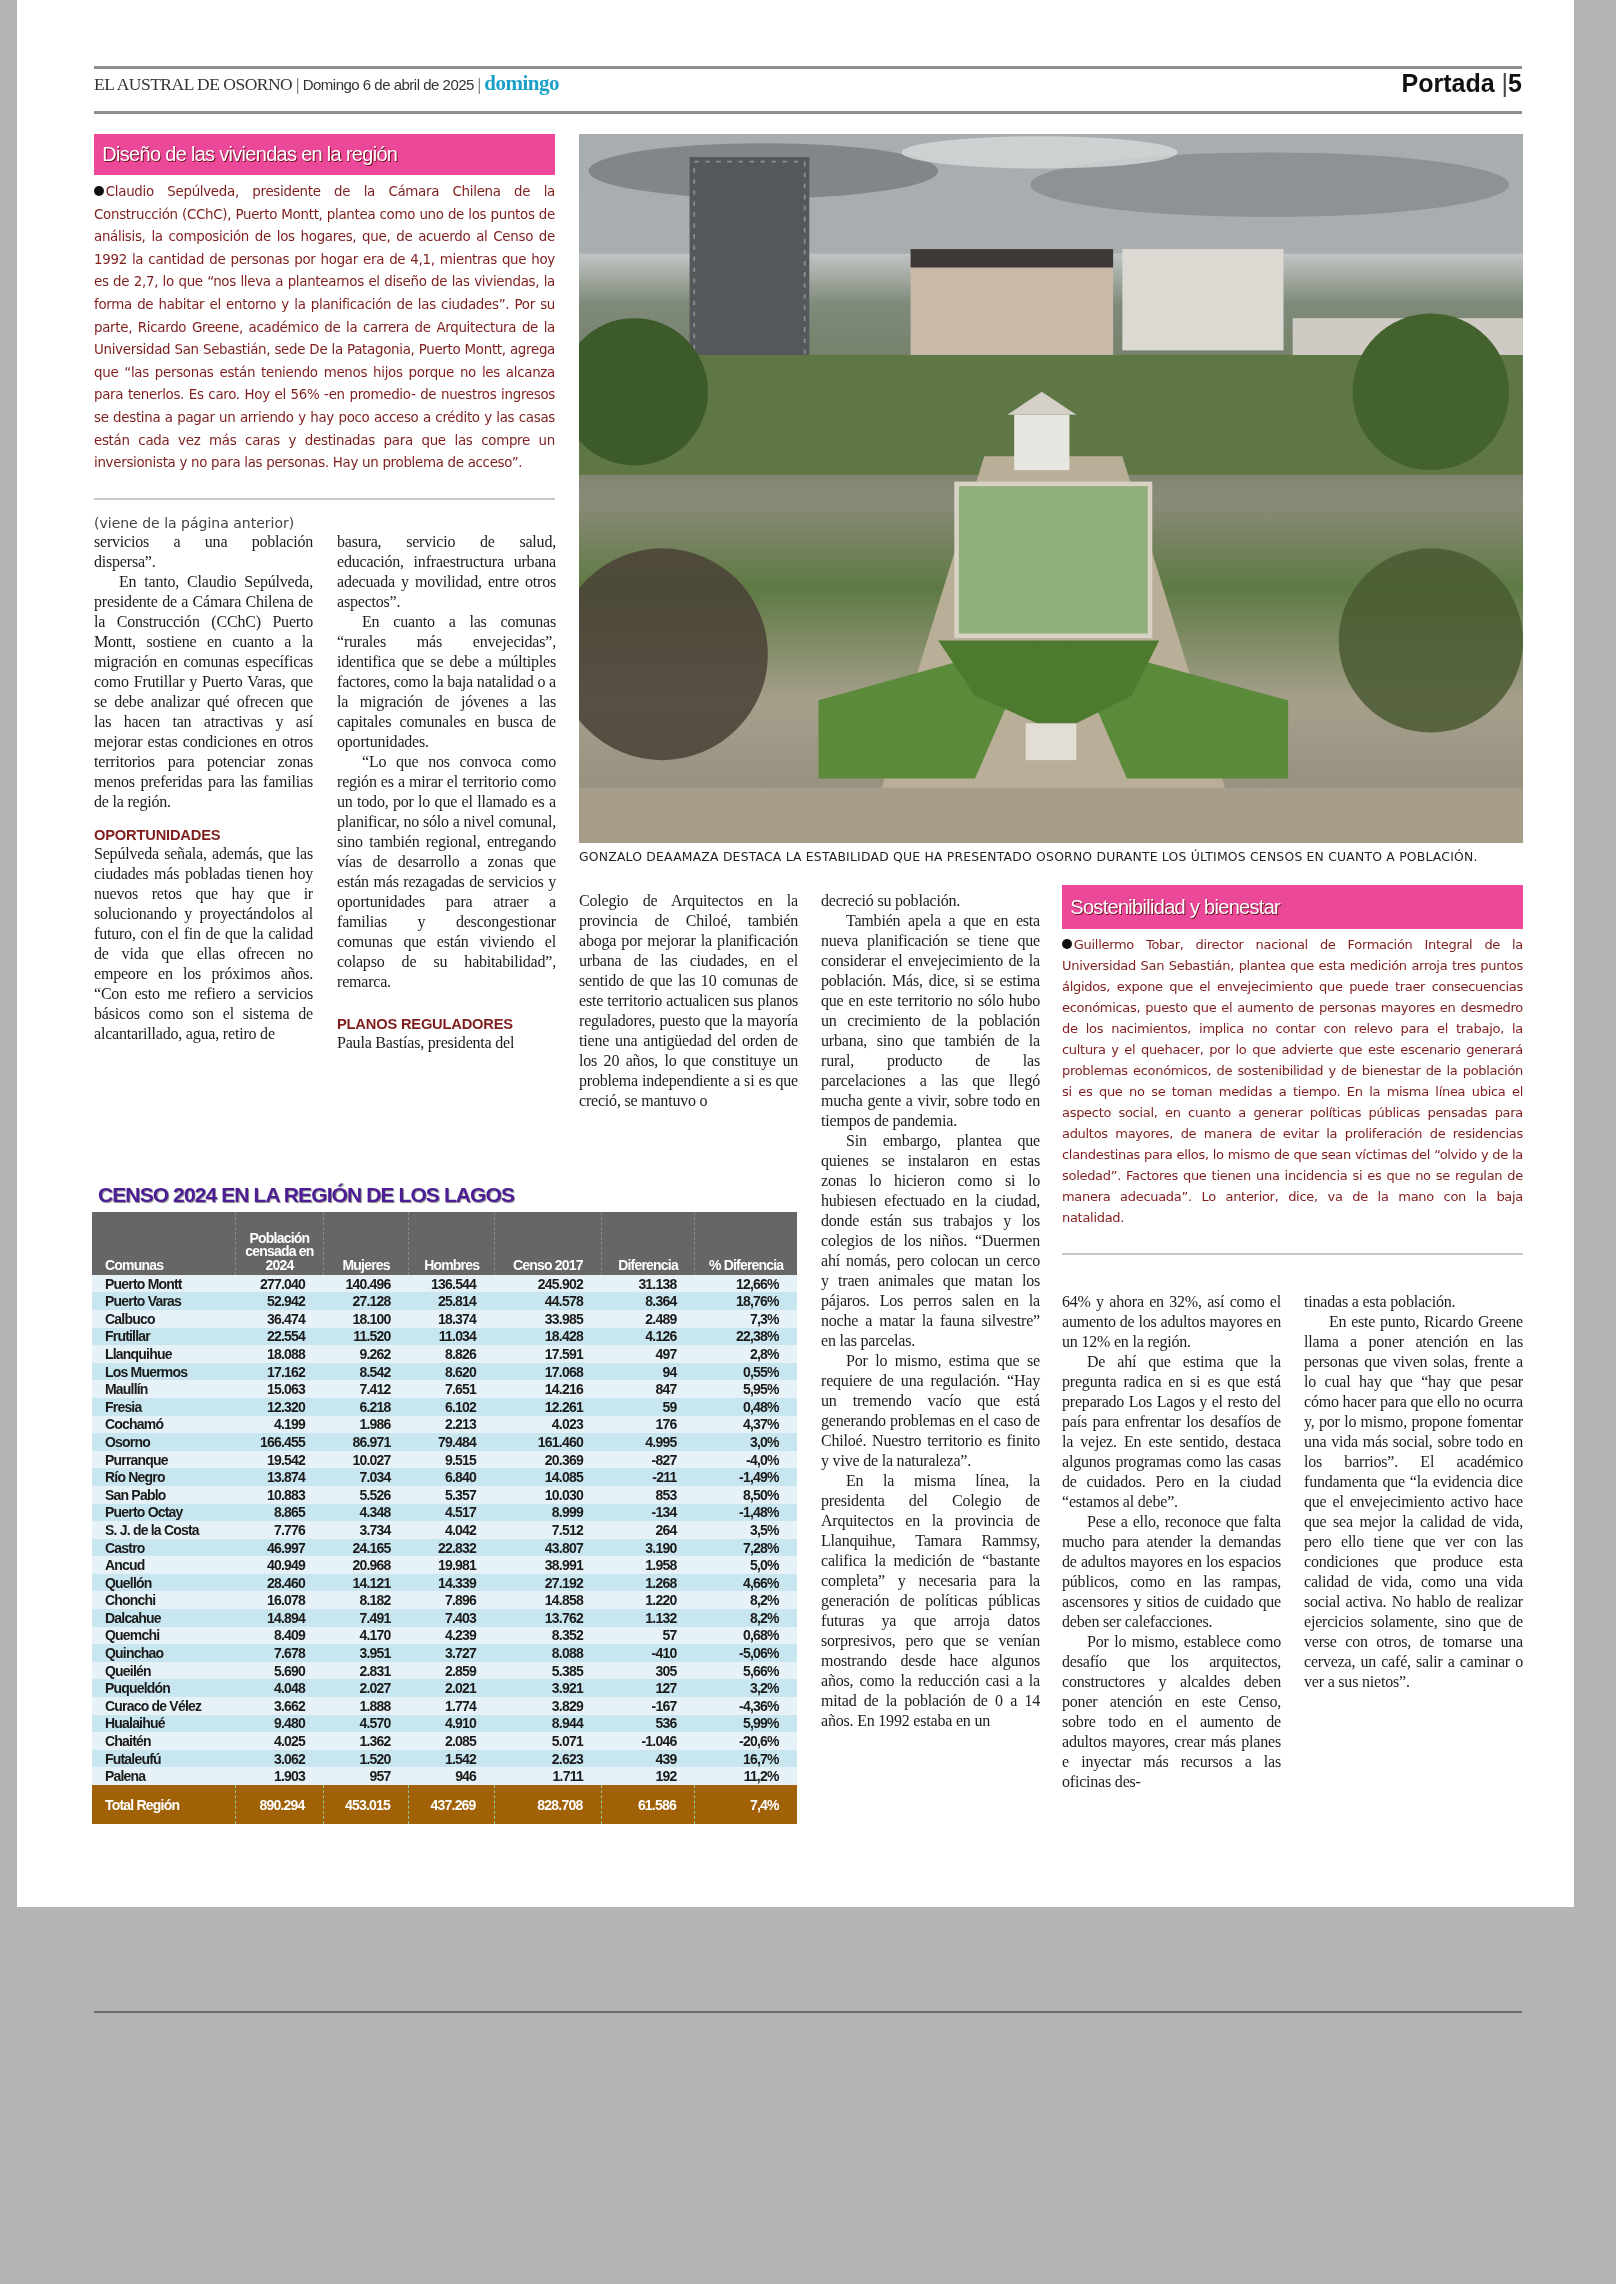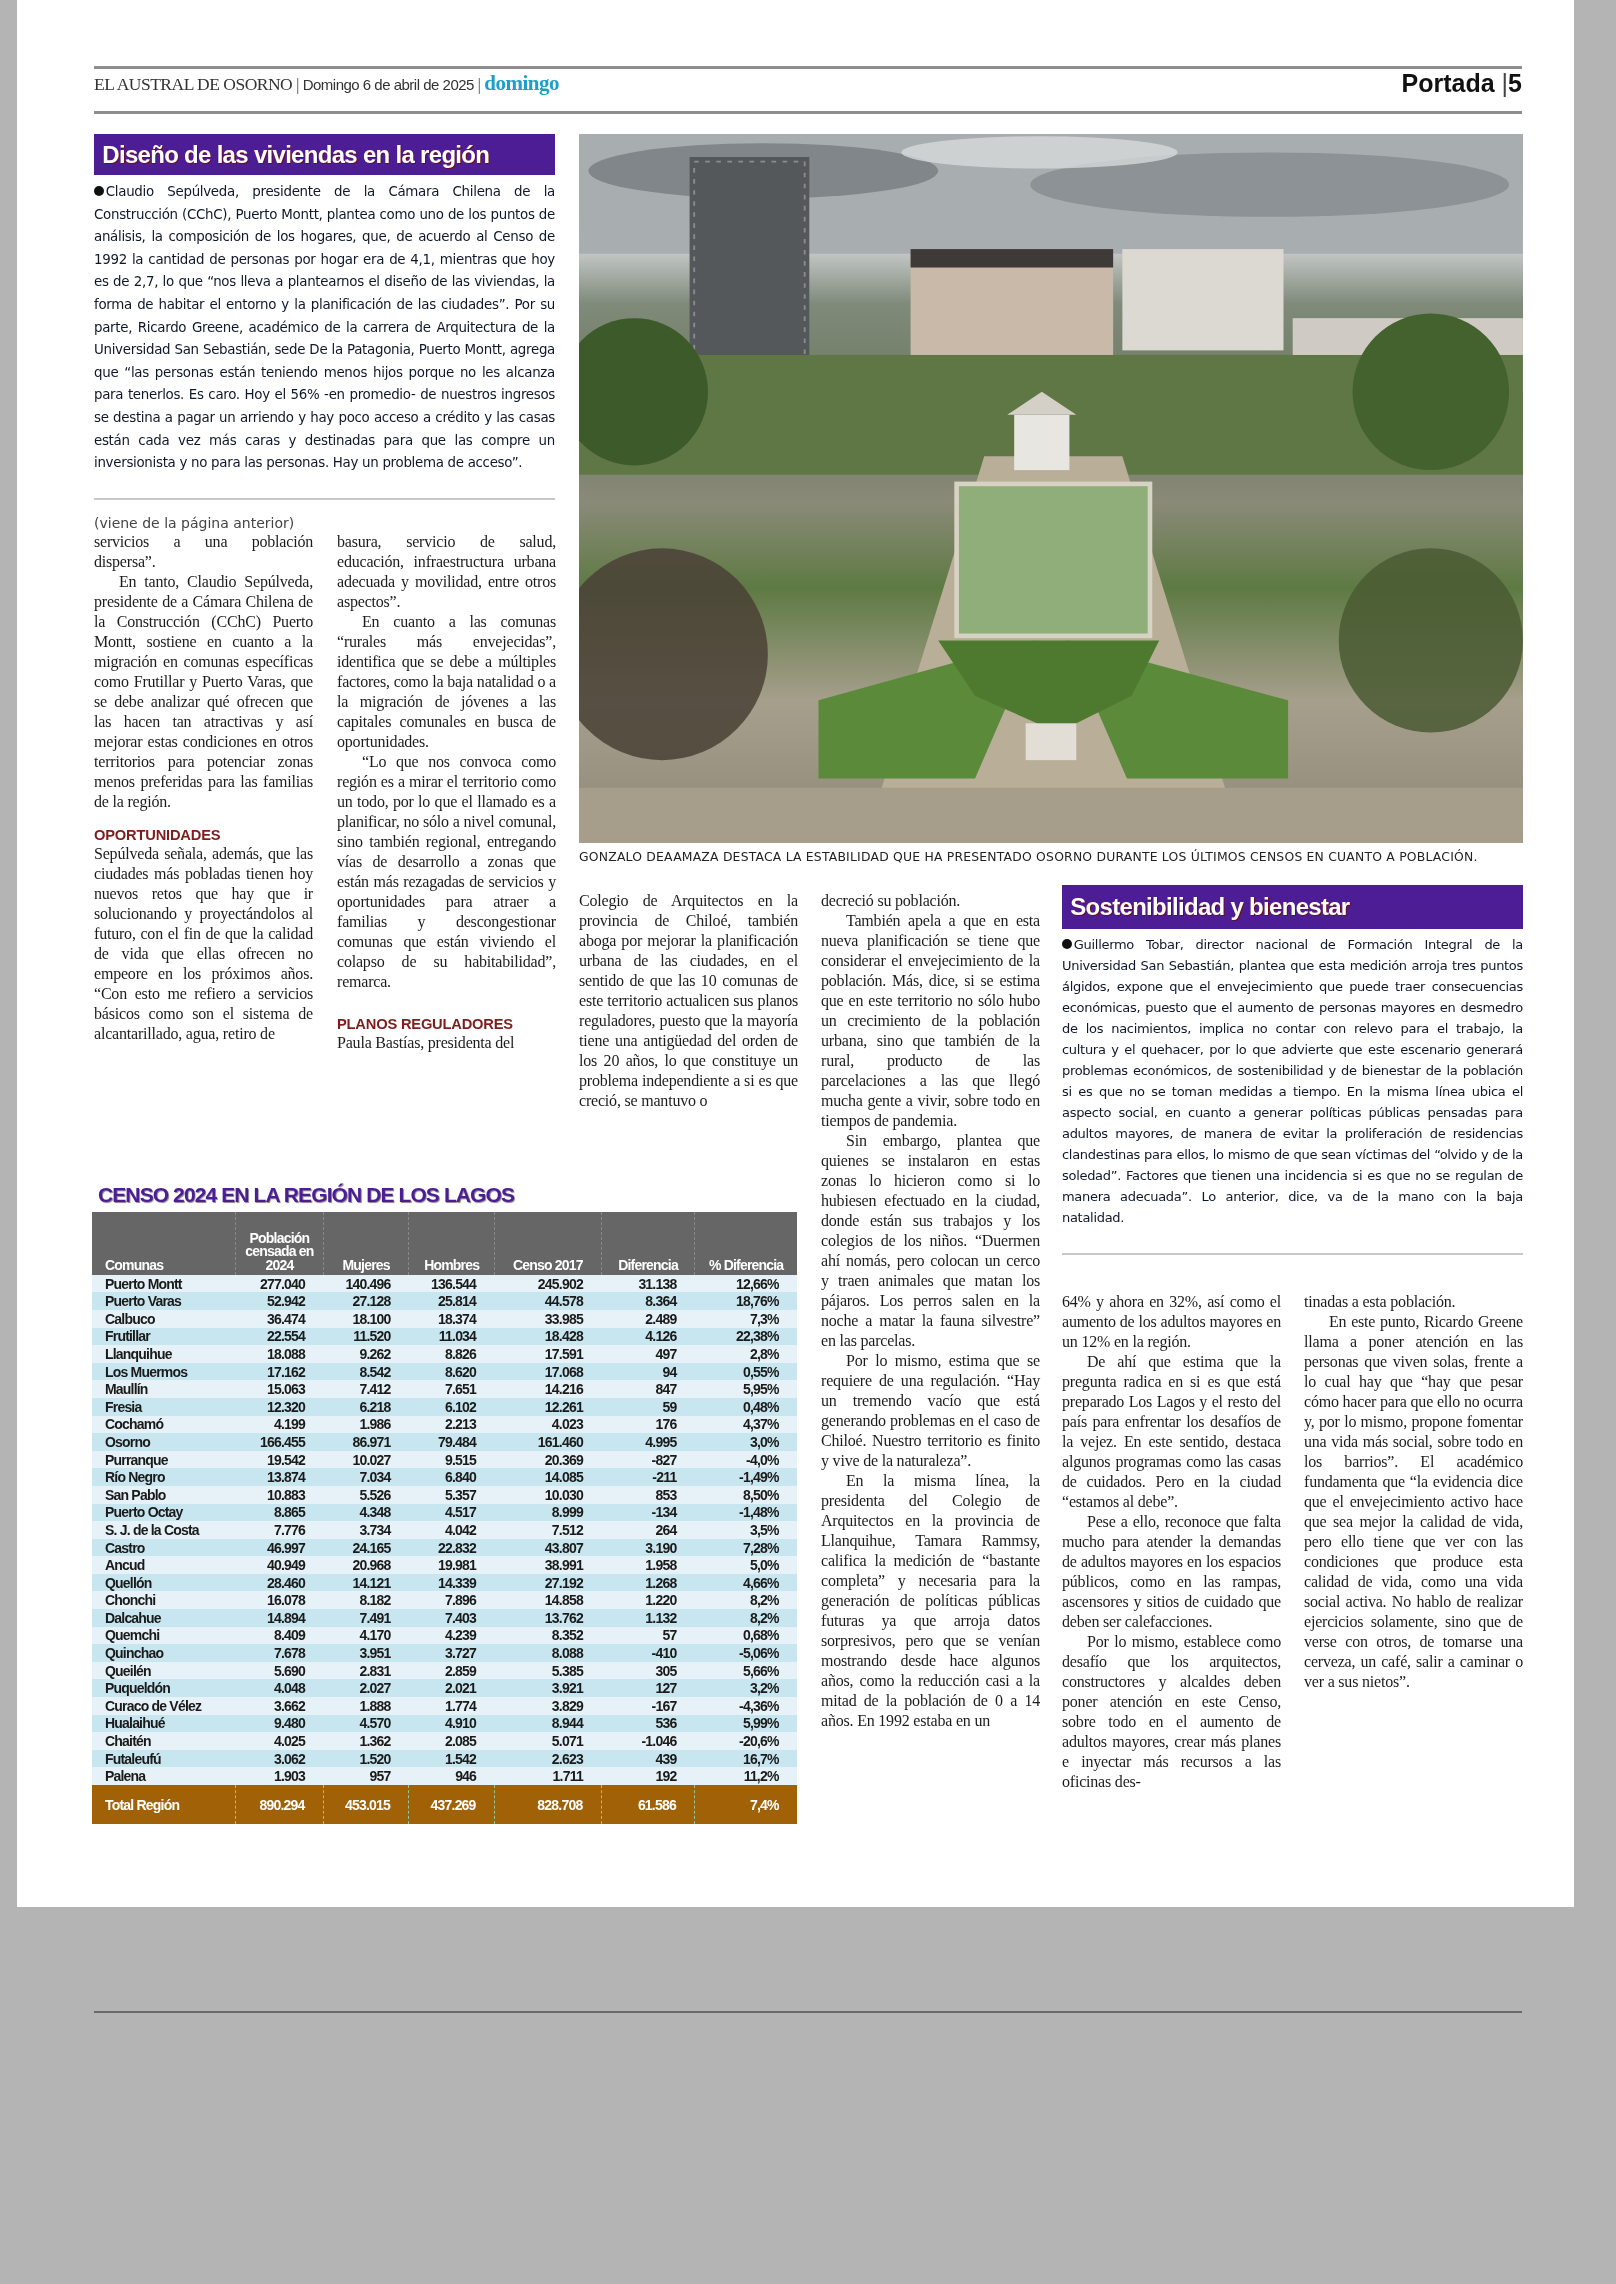--- a/index.html
+++ b/index.html
@@ -19,29 +19,29 @@
     display: flex; align-items: center; justify-content: space-between;
   }
   .mast-left { font-family: "Liberation Serif", serif; font-size: 17.5px; color: #333; letter-spacing: -0.5px; }
   .mast-left .sep { color: #555; margin: 0 3.7px; }
   .mast-left .sans { font-family: "Liberation Sans", sans-serif; font-size: 15px; }
   .mast-section { color: #1ca0c8; font-weight: bold; font-size: 21px; font-family: "Liberation Serif", serif; }
   .mast-right { font-family: Liberation Sans, sans-serif; font-weight: bold; font-size: 25px; color: #111; }
   .mast-right .pg { font-weight: normal; color: #444; }
 
   .redbox {
-    position: absolute; background: #4c1d95; color: #fff;
-    font-family: "Liberation Sans", sans-serif; font-weight: bold;
-    font-size: 24px; letter-spacing: -0.7px; padding-left: 8.3px;
+    position: absolute; background: #ec4899; color: #fff;
+    font-family: "Liberation Sans", sans-serif; font-weight: normal;
+    font-size: 20px; letter-spacing: -0.7px; padding-left: 8.3px;
     display: flex; align-items: center; box-sizing: border-box;
     text-shadow: 0.9px 0.9px 0 #6b0d18;
   }
   .box-text {
     position: absolute; font-family: "DejaVu Sans", sans-serif; font-size: 13.4px;
-    line-height: 22.6px; text-align: justify; color: #0f172a; letter-spacing: -0.3px;
+    line-height: 22.6px; text-align: justify; color: #7f1d1d; letter-spacing: -0.3px;
   }
   .box-text .bullet { display: inline-block; width: 10px; height: 10px; border-radius: 50%; background: #111; margin-right: 1.8px; vertical-align: 0.5px; }
   .thin-rule { position: absolute; height: 1.8px; background: #c8c8c8; }
 
   .col {
     position: absolute; font-family: "Liberation Serif", serif; font-size: 16px;
     line-height: 20px; text-align: justify; color: #1c1c1c; letter-spacing: -0.2px;
     hyphens: manual;
   }
   .col p { margin: 0; text-indent: 25px; }

